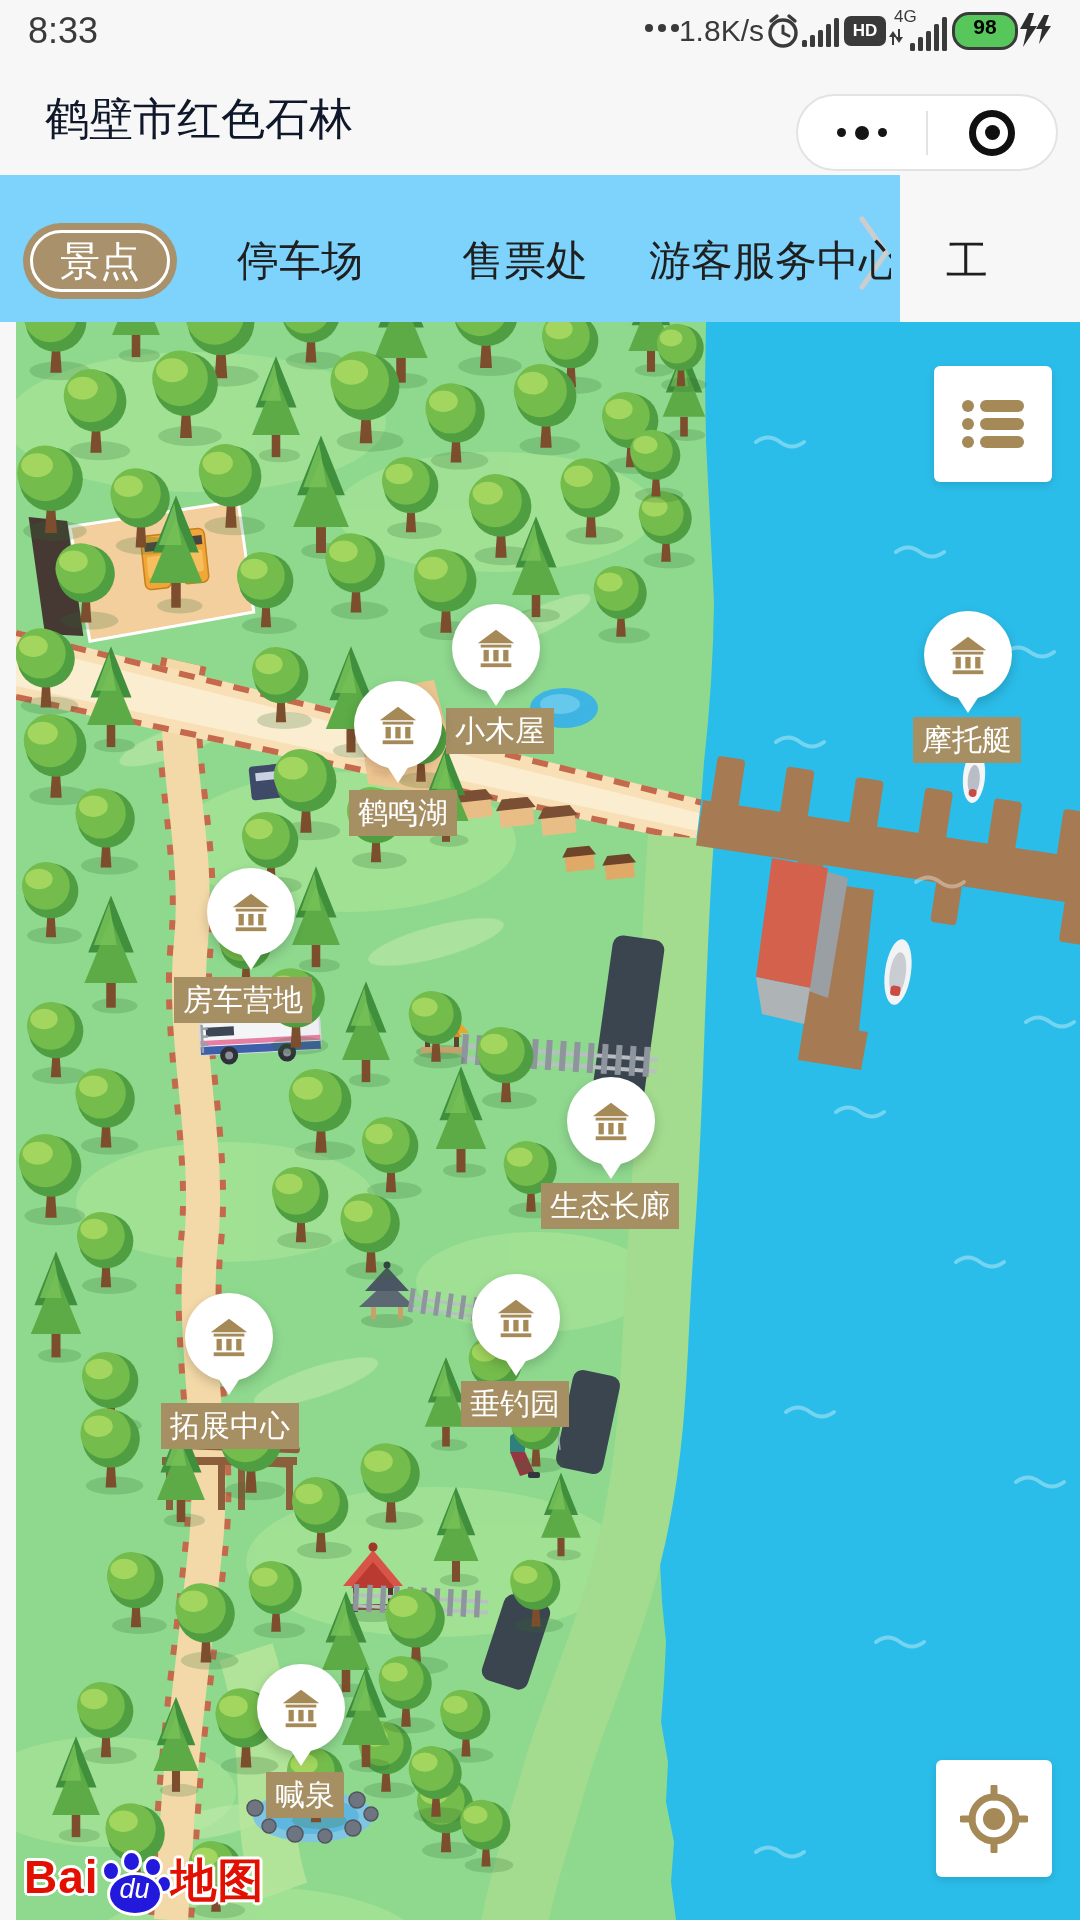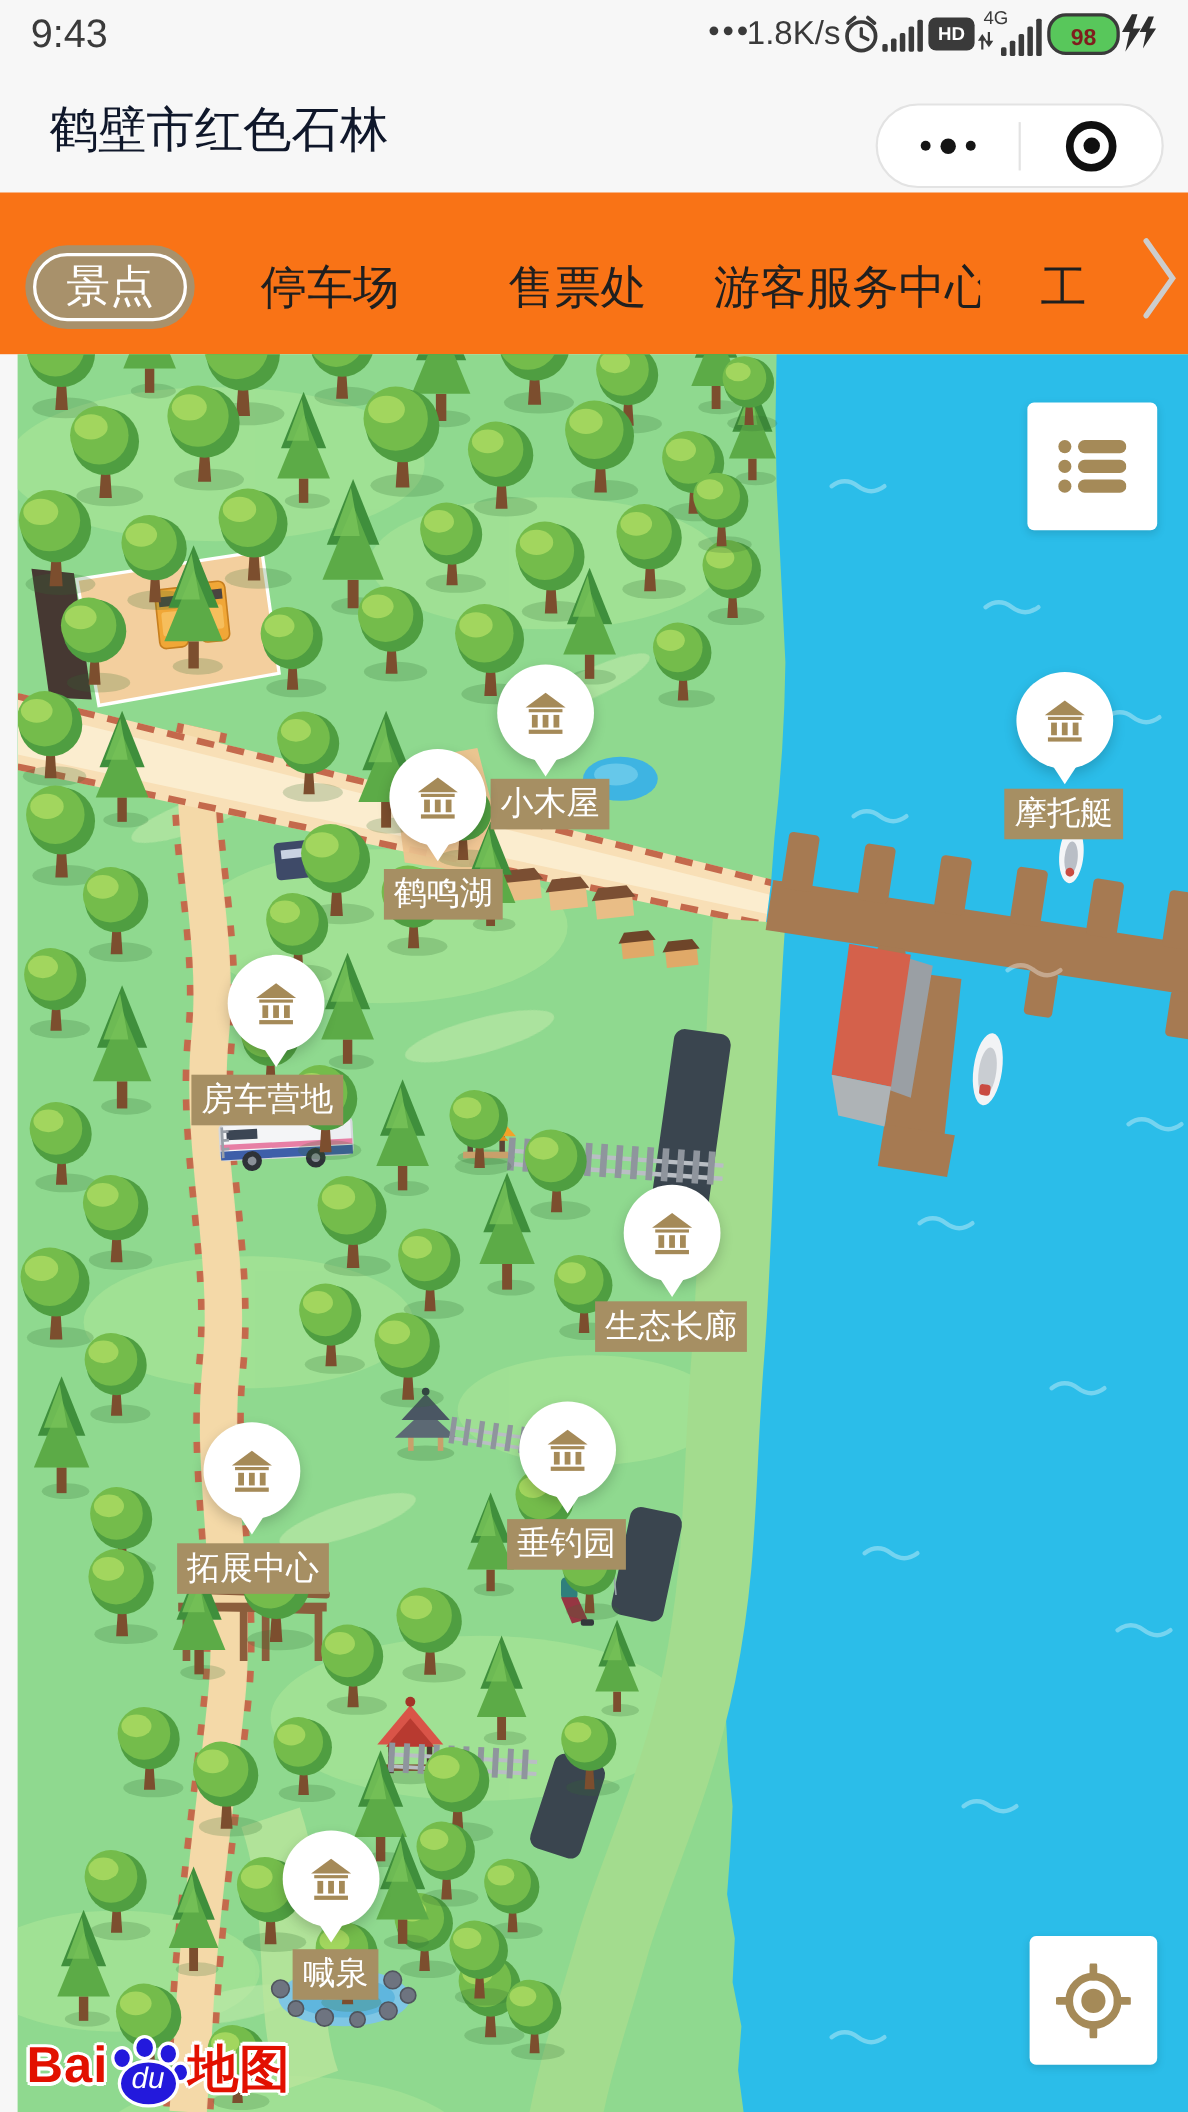--- a/index.html
+++ b/index.html
@@ -12,39 +12,39 @@
   .sb-time{font-size:36px;font-weight:500;}
   .sb-right{display:flex;align-items:center;}
   .sb-dots{display:flex;gap:5px;align-items:flex-end;padding-bottom:6px;}
   .sb-dots i{width:8px;height:8px;border-radius:50%;background:#3a3a3a;display:block;}
   .sb-speed{font-size:30px;}
   .hd-badge{background:#3a3a3a;color:#fff;font-size:17px;font-weight:700;border-radius:7px;
     width:42px;height:30px;display:flex;align-items:center;justify-content:center;}
   .fourg{position:relative;width:66px;height:44px;}
   .fourg .fg-txt{position:absolute;top:-2px;left:8px;font-size:17px;font-weight:400;}
   .battery{width:60px;height:32px;border:3px solid #3a3a3a;border-radius:17px;background:#58C75B;
-    display:flex;align-items:flex-end;justify-content:center;font-size:21px;font-weight:700;color:#7f1d1d;}
+    display:flex;align-items:flex-start;justify-content:center;font-size:21px;font-weight:700;color:#000000;}
 
   
   .nav-bar{position:absolute;top:62px;left:0;width:1080px;height:113px;}
   .nav-title{position:absolute;left:45px;top:0;height:113px;line-height:113px;margin:0;
     font-size:44px;font-weight:500;color:#0f172a;}
   .capsule{position:absolute;right:22px;top:32px;width:262px;height:77px;background:#fff;
     border:2px solid #E3E3E3;border-radius:40px;box-sizing:border-box;display:flex;align-items:center;}
   .cap-half{flex:1;display:flex;align-items:center;justify-content:center;height:100%;cursor:pointer;}
   .cap-more{display:flex;align-items:center;gap:9px;}
   .cap-more i{display:block;background:#151515;border-radius:50%;width:9px;height:9px;}
   .cap-more i.big{width:14px;height:14px;}
   .cap-div{width:2px;height:44px;background:#E3E3E3;}
   .cap-ring{width:32px;height:32px;border:7px solid #101010;border-radius:50%;display:flex;
     align-items:center;justify-content:center;}
   .cap-ring b{width:15px;height:15px;border-radius:50%;background:#101010;}
 
   
-  .tab-bar{position:absolute;top:175px;left:0;width:1080px;height:147px;background:#f97316;}
+  .tab-bar{position:absolute;top:175px;left:0;width:900px;height:147px;background:#7dd3fc;}
   .tab{position:absolute;top:48px;height:76px;line-height:76px;text-align:center;
     font-size:42px;color:#1f1f1f;white-space:nowrap;overflow:hidden;cursor:pointer;}
   .tab.selected{background:#A8916B;border-radius:40px;color:#fff;font-size:40px;}
   .tab.selected::before{content:"";position:absolute;inset:7px;border:3px solid #fff;border-radius:33px;}
   .tab-chevron{position:absolute;right:6px;top:38px;}
 
   
   .map{position:absolute;top:322px;left:16px;width:1080px;height:1598px;background:#8FD98F;overflow:hidden;}
   .map-art{position:absolute;top:0;left:0;}
   .markers-layer{position:absolute;inset:0;z-index:3;}
@@ -75,21 +75,21 @@
   .toe4{left:54px;top:24px;width:12px;height:14px;}
   .bd-du{position:absolute;left:12px;top:24px;width:44px;text-align:center;color:#fff;
     font-size:27px;font-weight:400;font-style:italic;z-index:1;}
 </style>
 </head>
 <body>
 
 <div class="screen">
 
   <div class="status-bar">
-    <span class="sb-time">9:43</span>
+    <span class="sb-time">8:33</span>
     <div class="sb-right">
       <span class="sb-dots">
           <i></i>
           <i></i>
           <i></i>
         </span>
       <span class="sb-speed">1.8K/s</span>
       <svg width="38" height="40" viewBox="0 0 38 40">
         <circle cx="19" cy="22" r="13" fill="none" stroke="#3a3a3a" stroke-width="3.4"></circle>
         <path d="M19 15 v7 l6 3" fill="none" stroke="#3a3a3a" stroke-width="3" stroke-linecap="round"></path>

